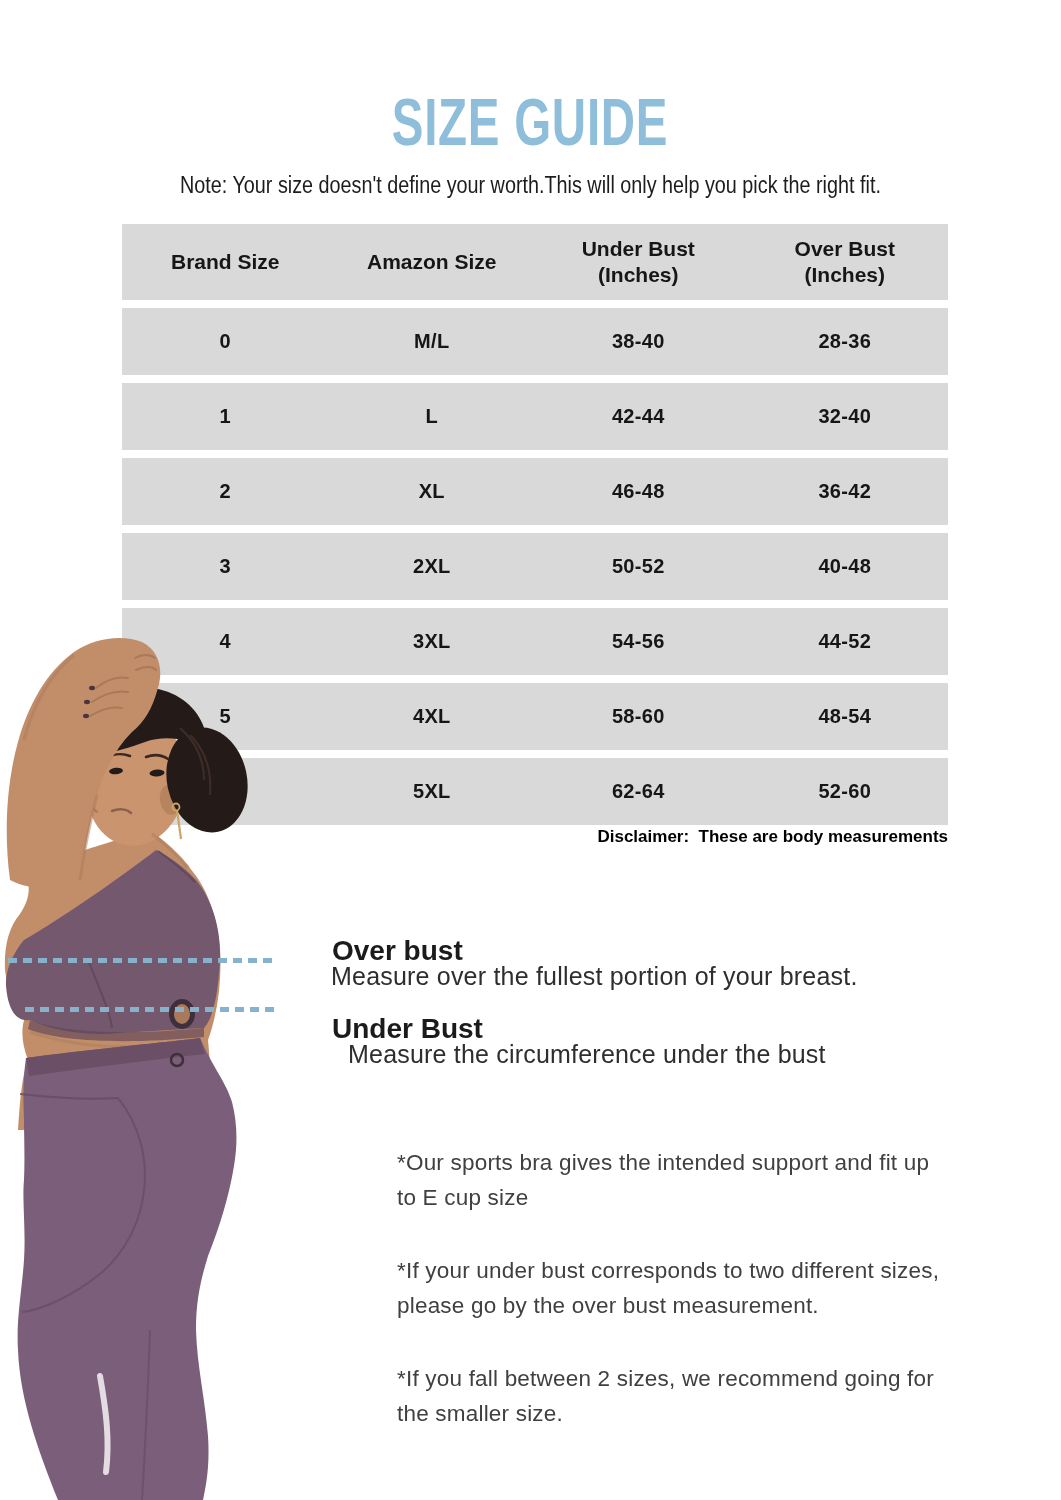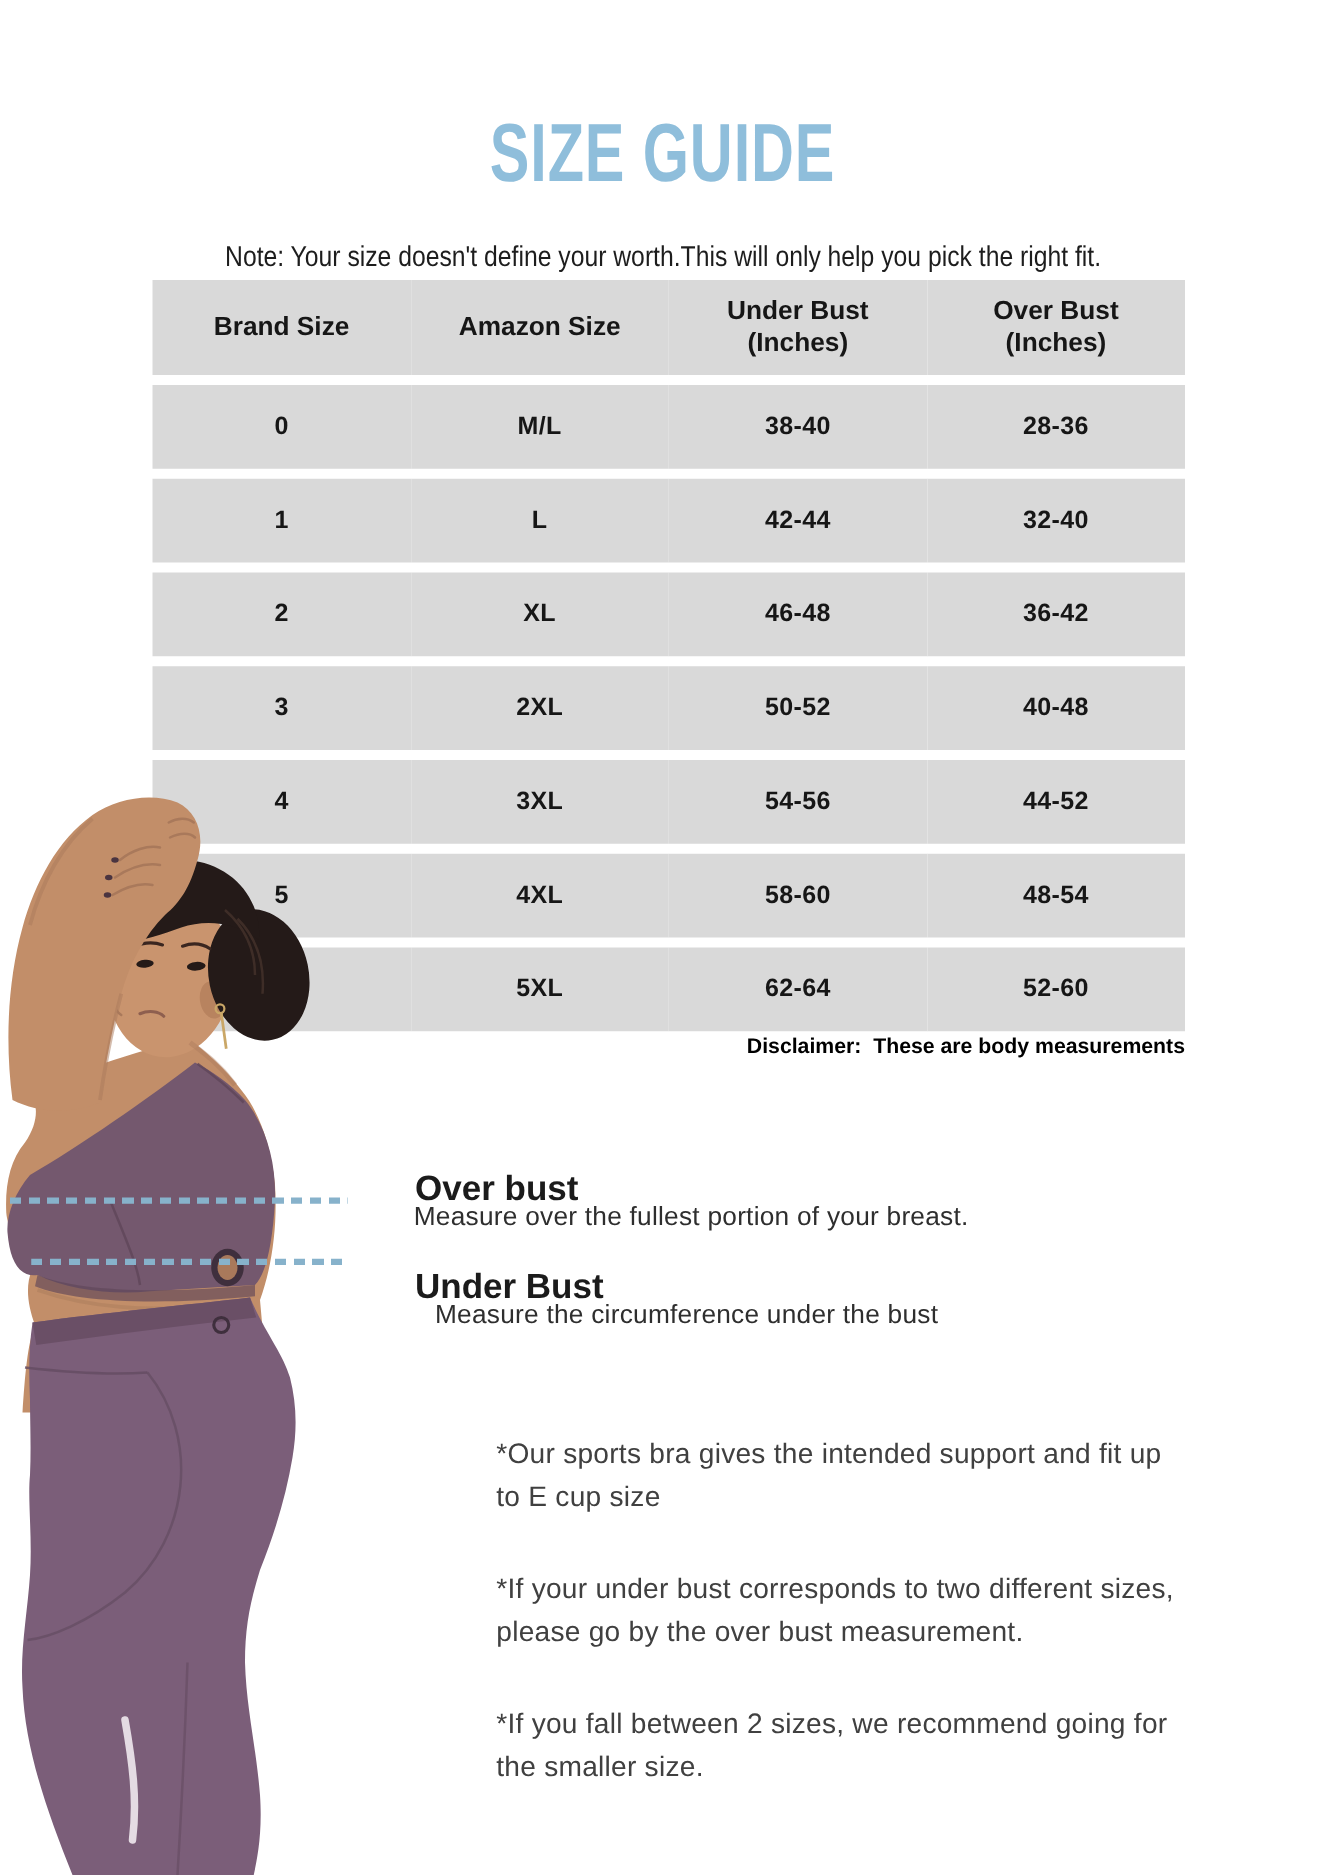--- a/index.html
+++ b/index.html
@@ -16,21 +16,21 @@
   body{font-family:"Liberation Sans", sans-serif;}
   .page{
     position:relative;width:1061px;height:1500px;margin:0 auto;
     background:#ffffff;overflow:hidden;
   }
   .title-wrap{position:absolute;top:84px;left:0;width:1061px;text-align:center;}
   .title{
     display:inline-block;font-size:66px;font-weight:bold;color:var(--accent-blue);
     letter-spacing:1px;transform:scaleX(0.72);transform-origin:center;white-space:nowrap;
   }
-  .note-wrap{position:absolute;top:172px;left:0;width:1061px;text-align:center;margin-top:20px;}
+  .note-wrap{position:absolute;top:172px;left:0;width:1061px;text-align:center;}
   .note{
     display:inline-block;font-size:23px;color:#1d1d1d;transform:scaleX(0.86);
     transform-origin:center;white-space:nowrap;
   }
   .size-table{position:absolute;left:122px;top:224px;width:826px;z-index:1;}
   .trow{display:grid;grid-template-columns:repeat(4,1fr);column-gap:0;margin-bottom:8px;border-radius:23px;}
   .tcell{
     background:var(--table-cell-gray);display:flex;align-items:center;justify-content:center;
     text-align:center;font-weight:bold;color:#161616;
   }
@@ -42,21 +42,21 @@
   }
   .model{position:absolute;left:0;top:630px;width:340px;height:870px;z-index:5;}
   .dash-line{
     position:absolute;height:5px;z-index:6;
     background-image:repeating-linear-gradient(to right,
       var(--dash-blue) 0,var(--dash-blue) 9px,transparent 9px,transparent 15px);
   }
   .dash-over{left:8px;top:958px;width:270px;}
   .dash-under{left:25px;top:1007px;width:253px;}
   .mg-label{position:absolute;font-size:28px;font-weight:bold;color:#1b1b1b;z-index:7;}
-  .mg-desc{position:absolute;font-size:21px;color:#2e2e2e;z-index:7;letter-spacing:.2px;}
+  .mg-desc{position:absolute;font-size:25px;color:#2e2e2e;z-index:7;letter-spacing:.2px;}
   .lbl-over{left:332px;top:935px;}
   .desc-over{left:331px;top:962px;}
   .lbl-under{left:332px;top:1013px;}
   .desc-under{left:348px;top:1040px;}
   .footnotes{position:absolute;left:397px;top:1145px;width:550px;z-index:7;}
   .footnotes p{
     font-size:22.5px;line-height:35px;color:#404040;letter-spacing:.2px;
     margin:0 0 38px 0;
   }
 </style>

